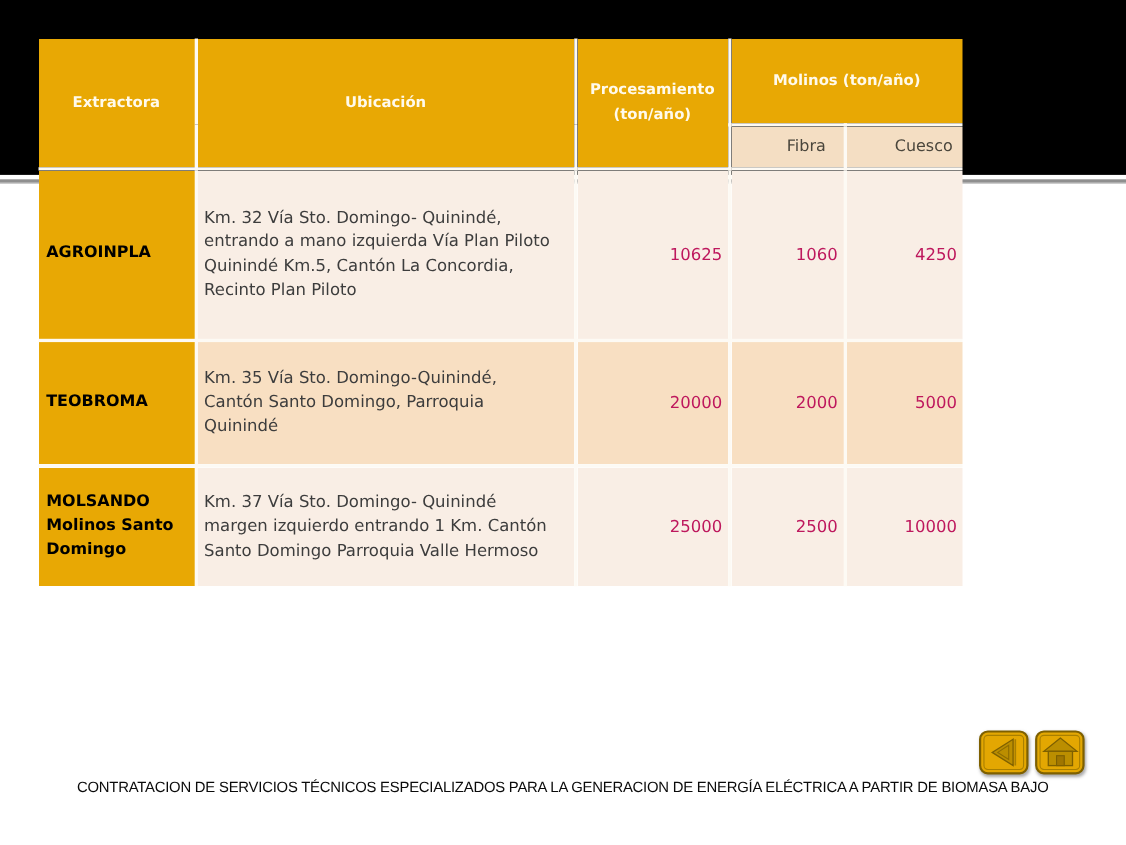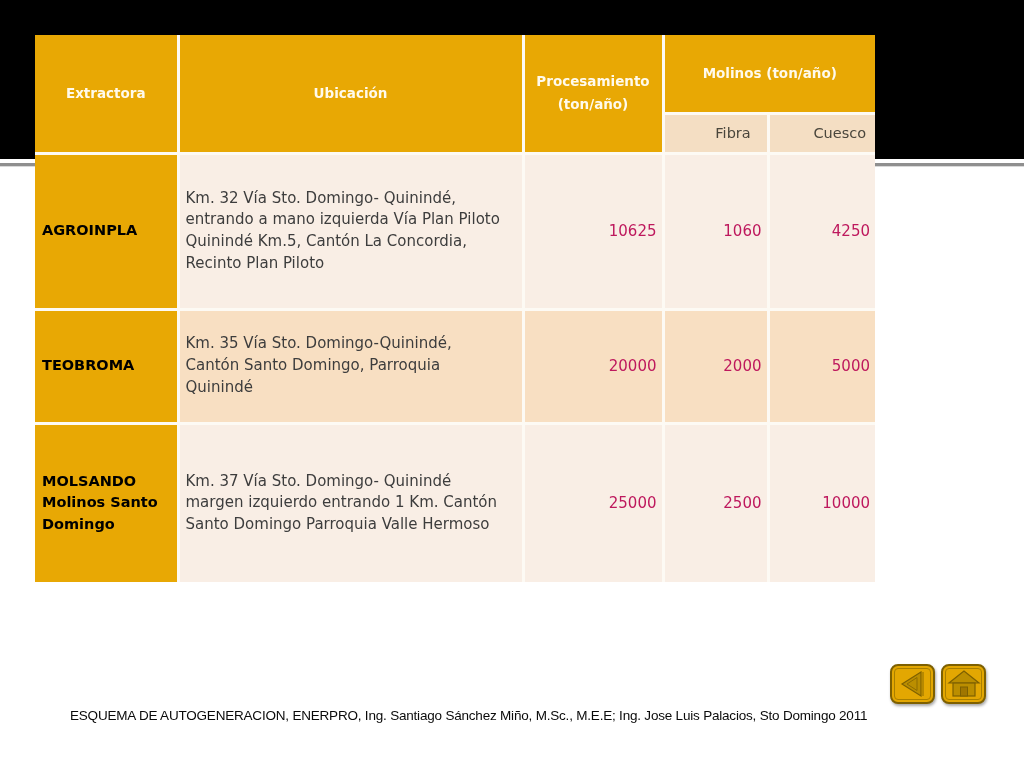--- a/index.html
+++ b/index.html
@@ -72,21 +72,21 @@
   td.num{
     color:#be185d;
     font-size:15px;
     text-align:right;
     padding:0 5px 0 0;
   }
   tr.hrow-top{height:78px;}
   tr.hrow-sub{height:40px;}
   tr.r1{height:156px;}
   tr.r2{height:114px;}
-  tr.r3{height:159px;padding-left:11px;}
+  tr.r3{height:110px;padding-left:11px;}
 
   .footer{
     position:absolute;left:70px;top:706px;width:890px;
     color:#0a0a0a;
     font-size:13.5px;
     line-height:19.5px;
     letter-spacing:-0.2px;
     font-family:"Liberation Sans","DejaVu Sans",sans-serif;
   }
   .nav-btn{
@@ -177,16 +177,16 @@
     <span class="nav-icon">
       <svg width="34" height="30" viewBox="0 0 34 30">
         <polygon points="17,2 2,14 32,14" fill="#bb8e00" stroke="#7e6000" stroke-width="1.2"></polygon>
         <rect x="6" y="14" width="22" height="13" fill="#bb8e00" stroke="#7e6000" stroke-width="1.2"></rect>
         <rect x="13.5" y="18" width="7" height="9" fill="#a07600" stroke="#7e6000" stroke-width="1"></rect>
       </svg>
     </span>
   </button>
 
   <div class="footer">
-    <div>ESQUEMA DE AUTOGENERACION, ENERPRO, Ing. Santiago Sánchez Miño, M.Sc., M.E.E; Ing. Jose Luis Palacios, Sto Domingo 2011</div>
+    <div>CONTRATACION DE SERVICIOS TÉCNICOS ESPECIALIZADOS PARA LA GENERACION DE ENERGÍA ELÉCTRICA A PARTIR DE BIOMASA BAJO</div>
   </div>
 
 </div>
 
 </body></html>

